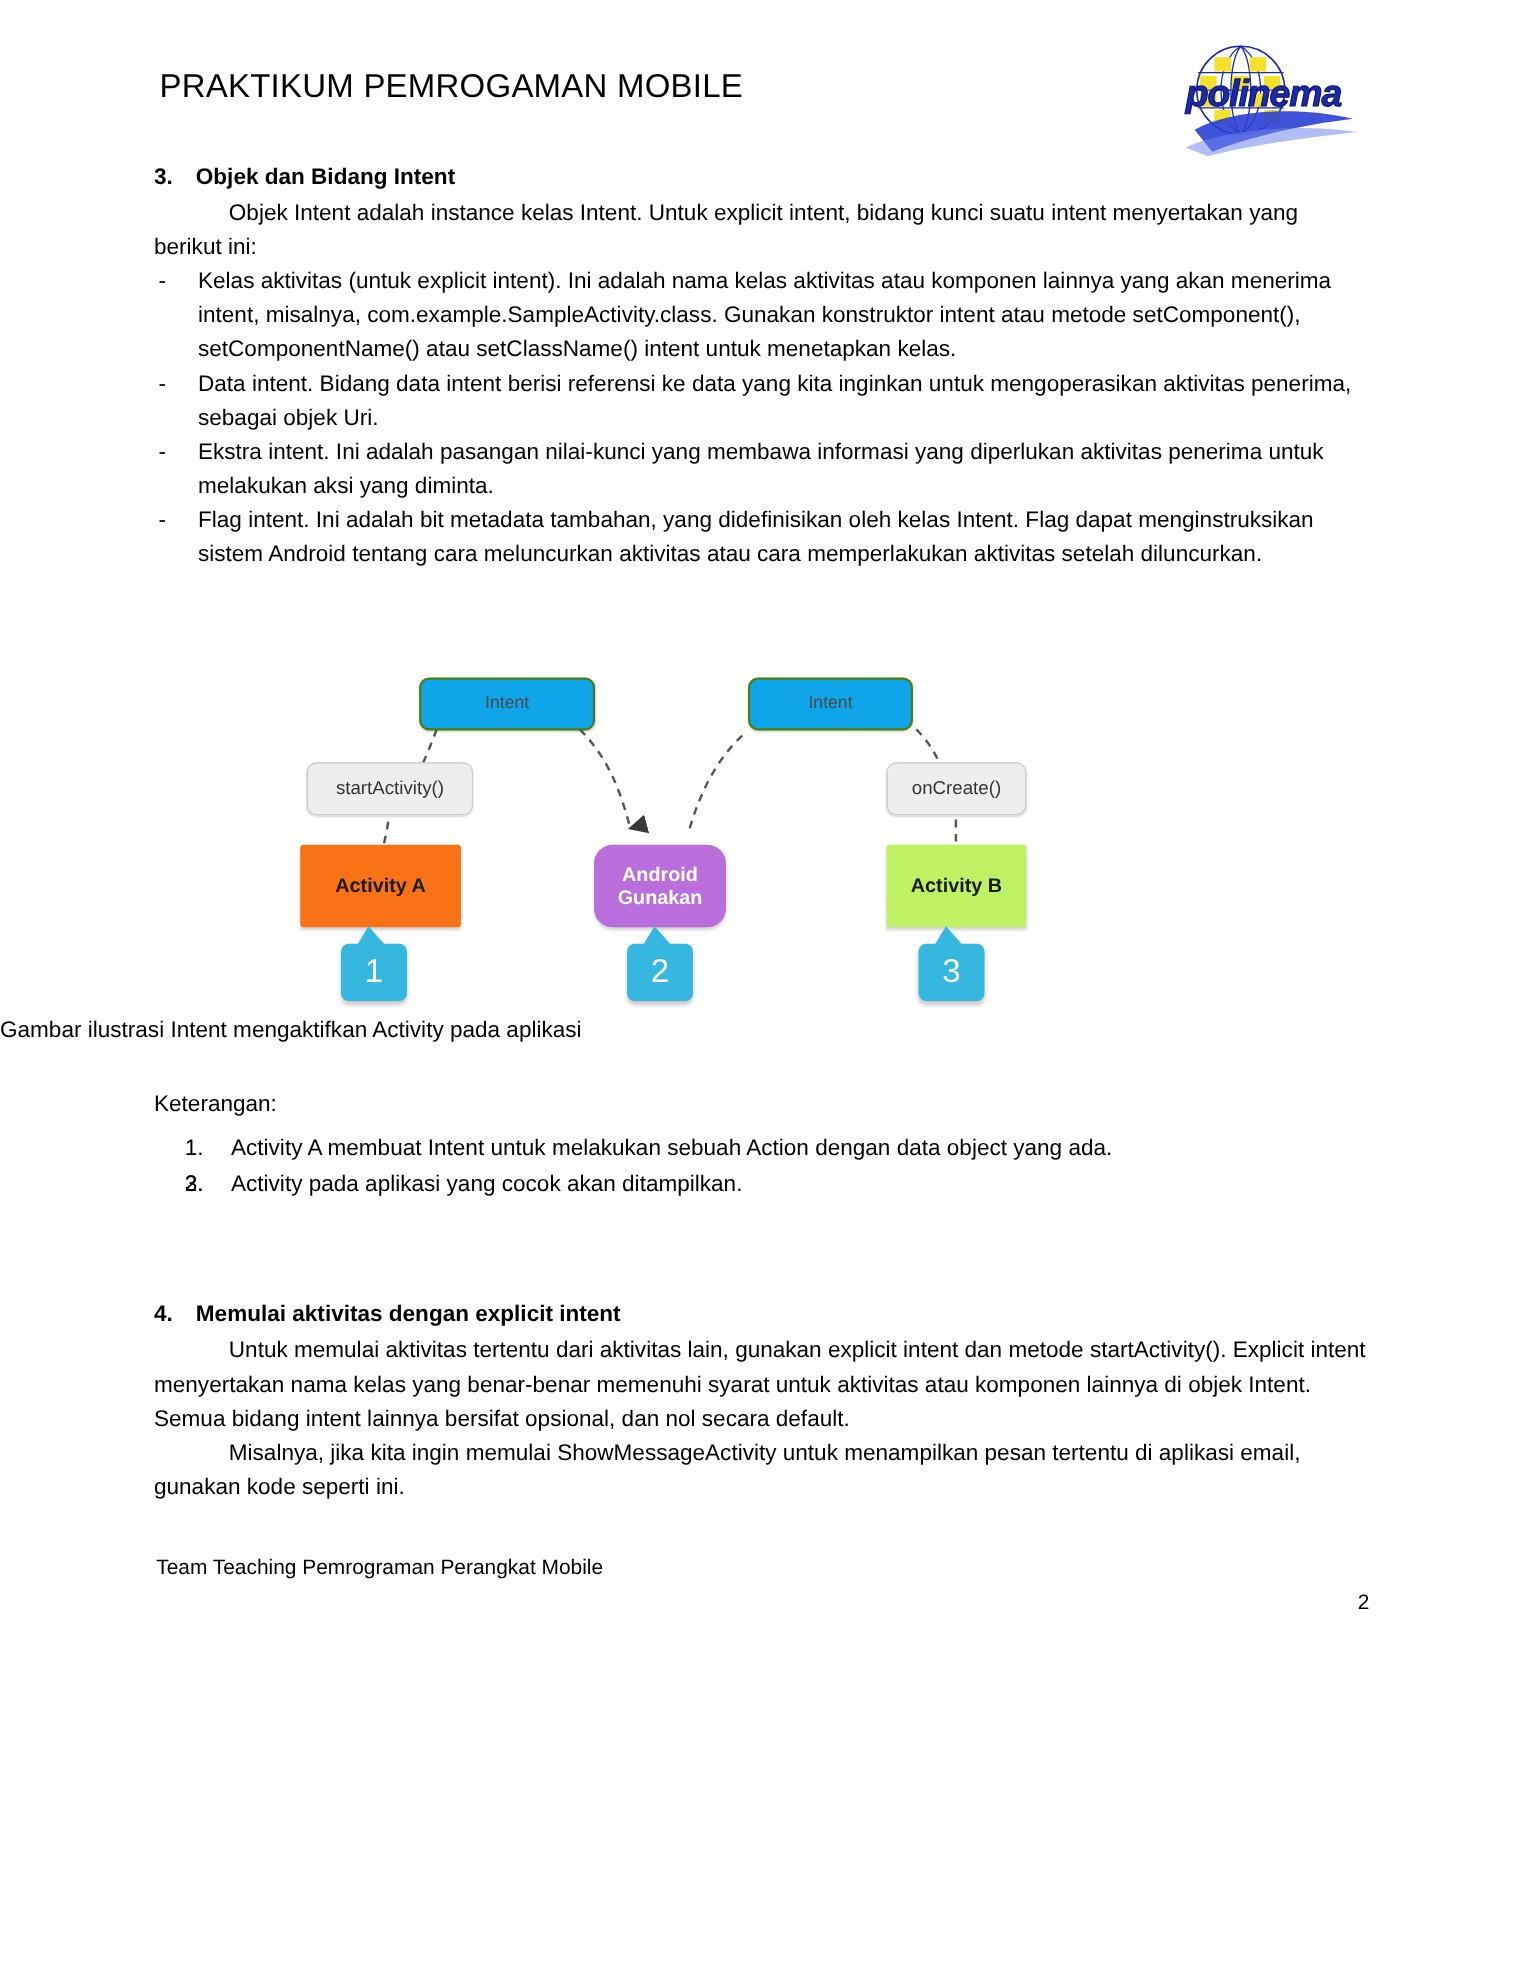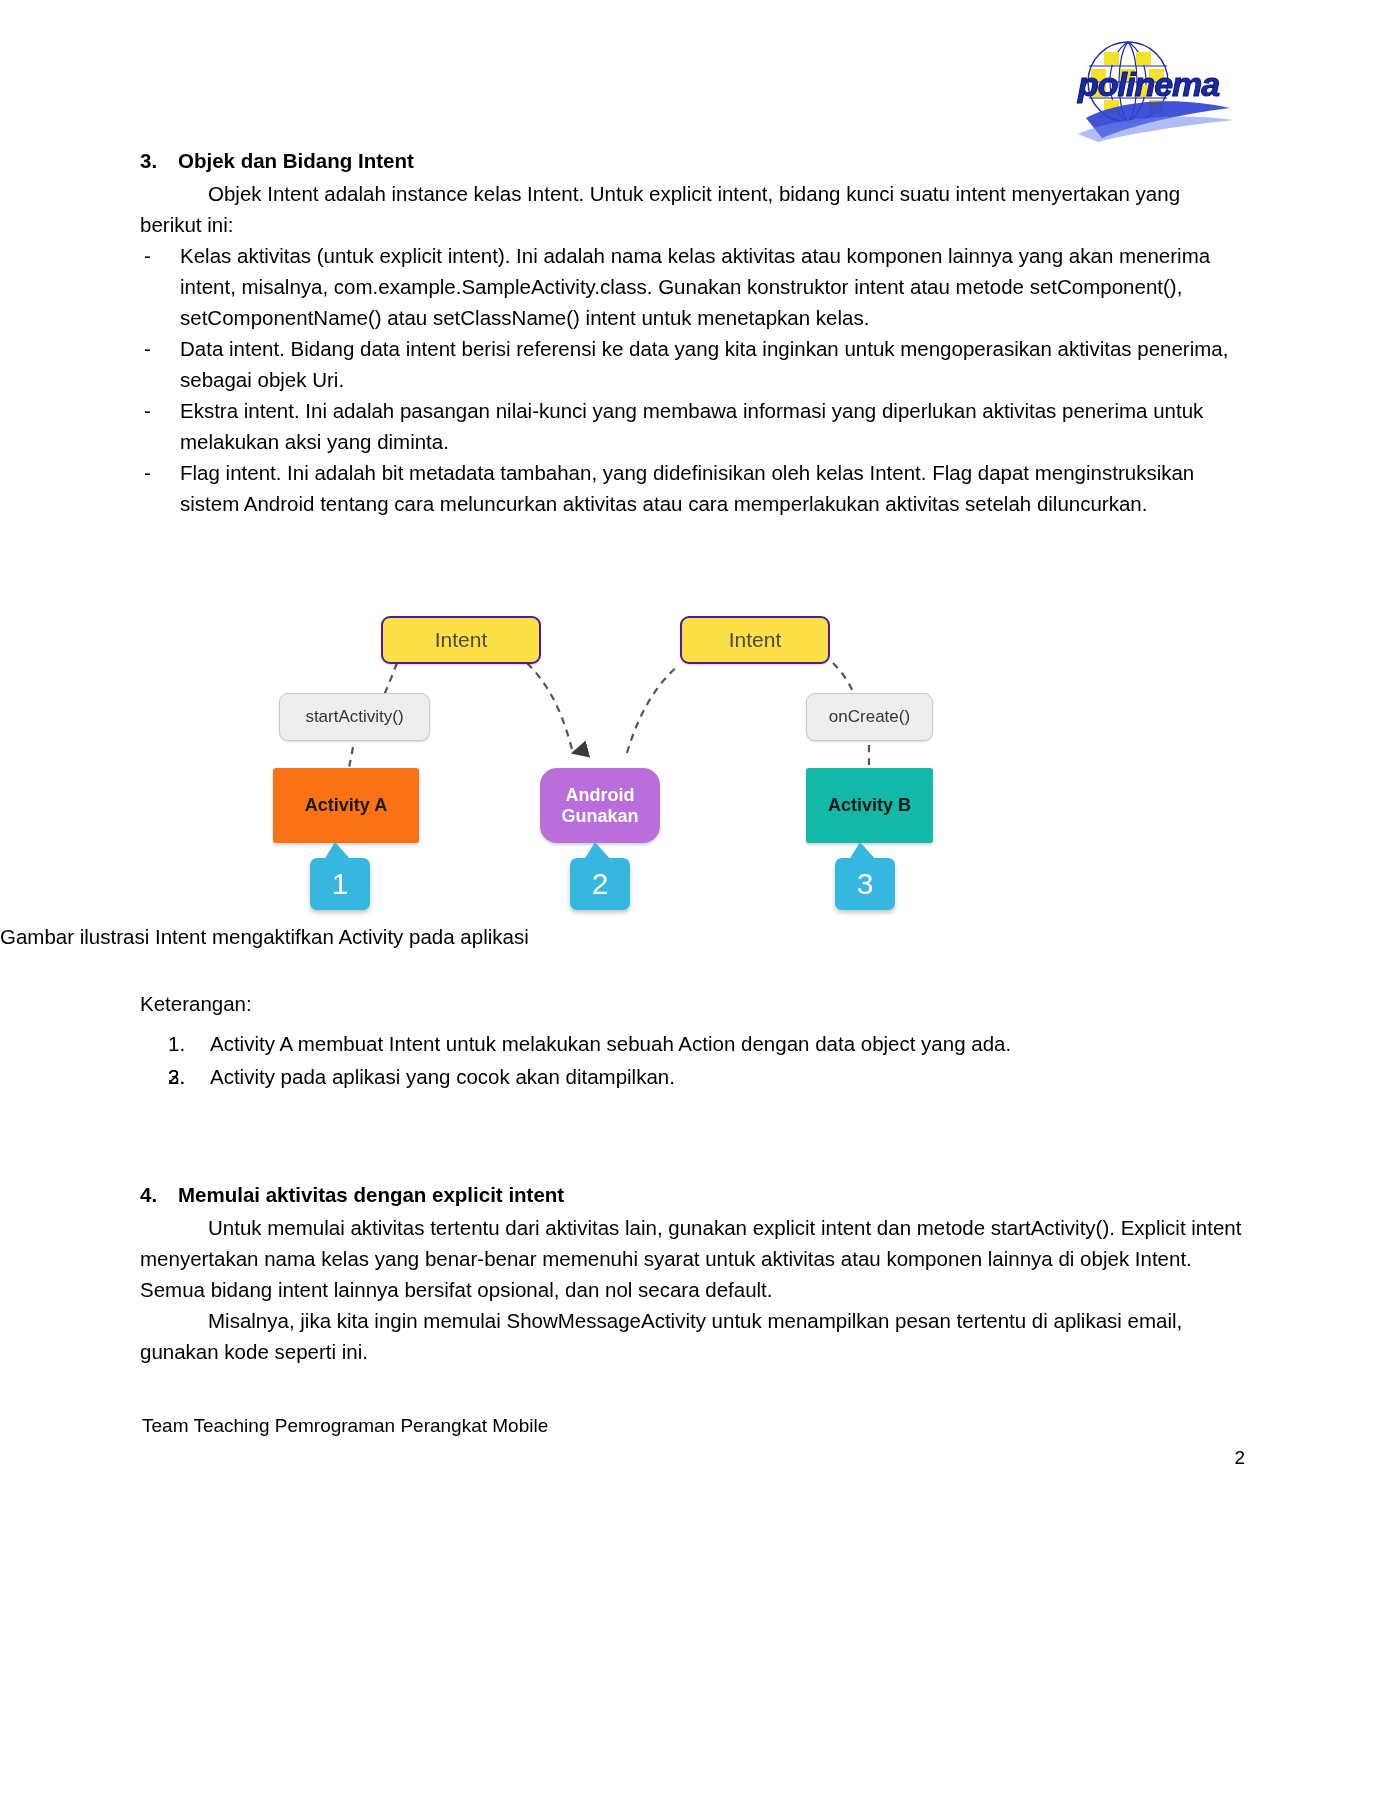--- a/index.html
+++ b/index.html
@@ -105,25 +105,25 @@
   .diagram svg { display: block; }
   .dnode {
     position: absolute;
     box-sizing: border-box;
     display: flex;
     align-items: center;
     justify-content: center;
     text-align: center;
   }
   .node-intent {
-    background: #fde047;
-    border: 2px solid #4c1d95;
+    background: #0ea5e9;
+    border: 2px solid #4d7c0f;
     border-radius: 9px;
     color: #4a4a4a;
-    font-size: 21px;
+    font-size: 16px;
     box-shadow: 0 1px 2px rgba(0,0,0,0.18);
   }
   .node-method {
     background: #eeeeee;
     border: 1.5px solid #c9c9c9;
     border-radius: 9px;
     color: #333333;
     font-size: 17px;
     box-shadow: 0 1px 2px rgba(0,0,0,0.15);
   }
@@ -210,20 +210,21 @@
     right: 145px;
     font-size: 19px;
   }
 </style>
 </head>
 <body>
 
 <div class="page">
 
   <div class="header">
+    <div class="doc-title">PRAKTIKUM PEMROGAMAN MOBILE</div>
 
     <svg class="logo" viewBox="0 0 200 108">
       <g>
         <ellipse cx="70" cy="48" rx="40" ry="40" fill="#ffffff" stroke="#1b2aa8" stroke-width="1.4"></ellipse>
         <path d="M70 8 C46 22 46 74 70 88 C94 74 94 22 70 8 Z" fill="none" stroke="#1b2aa8" stroke-width="1.2"></path>
         <path d="M70 8 C58 22 58 74 70 88" fill="none" stroke="#1b2aa8" stroke-width="1.2"></path>
         <path d="M70 8 C82 22 82 74 70 88" fill="none" stroke="#1b2aa8" stroke-width="1.2"></path>
         <path d="M31 32 H109 M31 48 H110 M31 64 H109" fill="none" stroke="#1b2aa8" stroke-width="1.2"></path>
         <rect x="46" y="18" width="15" height="13" fill="#f4e12a"></rect>
         <rect x="78" y="18" width="15" height="13" fill="#f4e12a"></rect>
@@ -313,21 +314,21 @@
 
     <div class="dnode node-activity" style="left:18px; top:173px; width:146px; height:75px; background:#f97316; color:#1a1a1a;">
       <span>Activity A</span>
     </div>
 
     <div class="dnode node-activity" style="left:285px; top:173px; width:120px; height:75px; background:#b96edb; color:#ffffff; flex-direction:column;border-radius:17px;">
       <span>Android</span>
       <span>Gunakan</span>
     </div>
 
-    <div class="dnode node-activity" style="left:551px; top:173px; width:127px; height:75px; background:#14b8a6; color:#1a1a1a;">
+    <div class="dnode node-activity" style="left:551px; top:173px; width:127px; height:75px; background:#bef264; color:#1a1a1a;">
       <span>Activity B</span>
     </div>
 
     <div class="badge" style="left:55px; top:263px; background:#36b7e0;">
       <span class="tail"></span>
       <span>1</span>
     </div>
     <div class="badge" style="left:315px; top:263px; background:#36b7e0;">
       <span class="tail"></span>
       <span>2</span>

